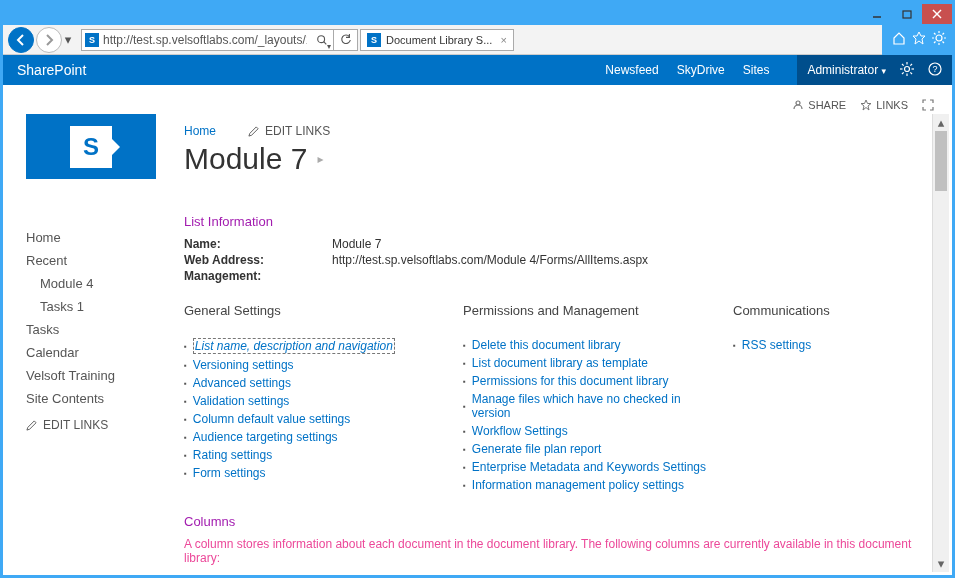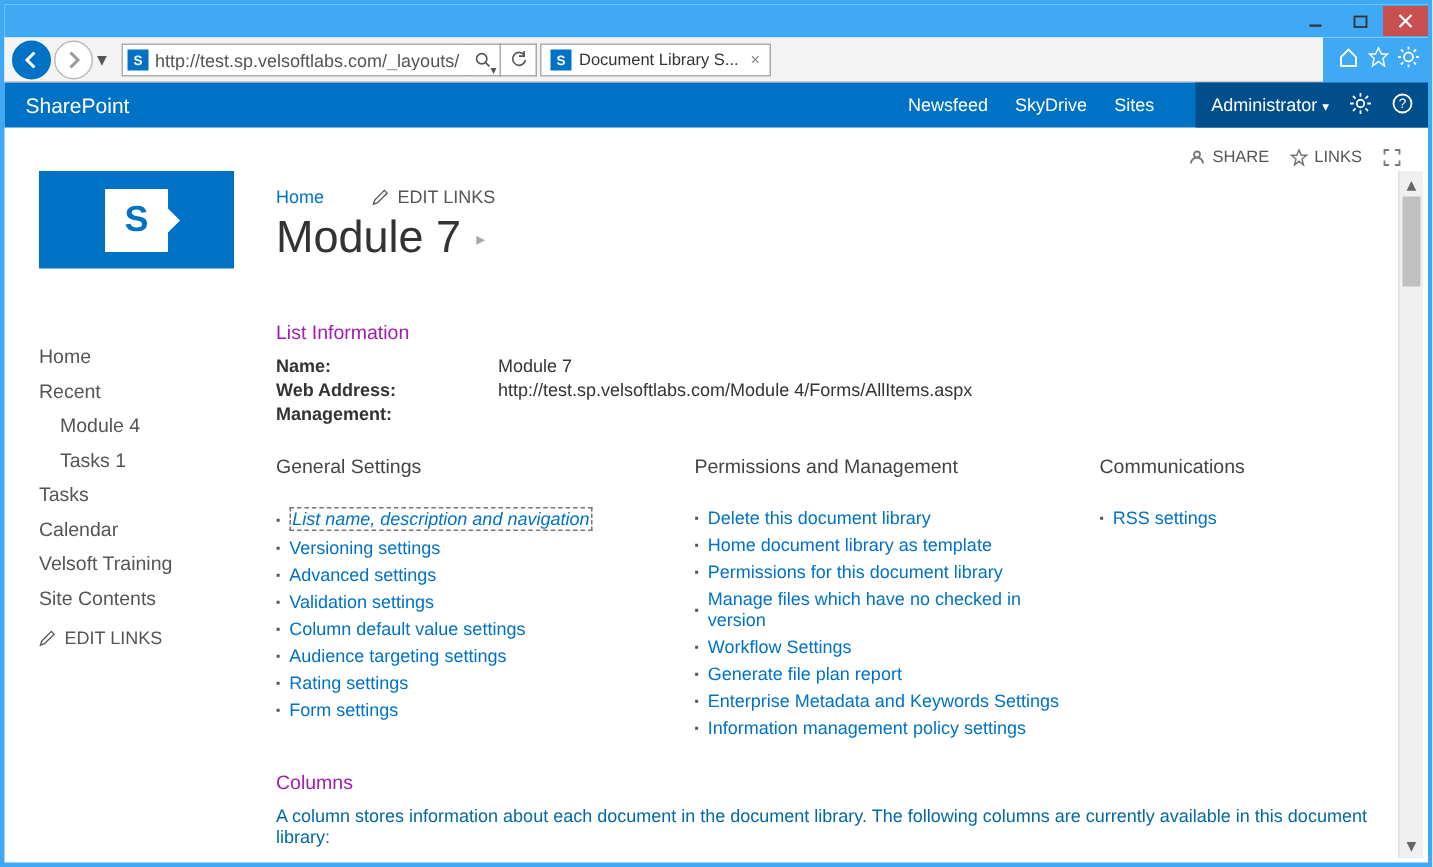--- a/index.html
+++ b/index.html
@@ -82,21 +82,21 @@
   .settings-col.c2 { width: 246px; }
   .settings-col.c3 { }
   .sect-title { font-size: 13px; color: #444; margin-bottom: 20px; }
   .link-list { list-style: none; }
   .link-list li { display: flex; align-items: center; font-size: 12px; margin-bottom: 4px; }
   .link-list li::before { content: "▪"; color: #555; font-size: 8px; margin-right: 6px; }
   .link-list a { color: #0072c6; text-decoration: none; }
   .link-list a.boxed { border: 1px dashed #777; padding: 0 1px; font-style: italic; }
   
   .columns-section { margin-top: 18px; }
-  .columns-desc { font-size: 12px; color: #0369a1; margin: 6px 0 10px; }
+  .columns-desc { font-size: 12px; color: #ec4899; margin: 6px 0 10px; }
 </style>
 </head>
 <body>
 
 <div class="window">
 
   <div class="titlebar">
     <div class="btn">
         <svg viewBox="0 0 10 10">
           <line x1="1" y1="8" x2="9" y2="8" stroke="#333" stroke-width="1.5"></line>
@@ -317,21 +317,21 @@
                 </li>
             </ul>
           </div>
           <div class="settings-col c2">
             <div class="sect-title">Permissions and Management</div>
             <ul class="link-list">
               <li>
                   <a>Delete this document library</a>
                 </li>
               <li>
-                  <a>Home document library as template</a>
+                  <a>List document library as template</a>
                 </li>
               <li>
                   <a>Permissions for this document library</a>
                 </li>
               <li>
                   <a>Manage files which have no checked in version</a>
                 </li>
               <li>
                   <a>Workflow Settings</a>
                 </li>

